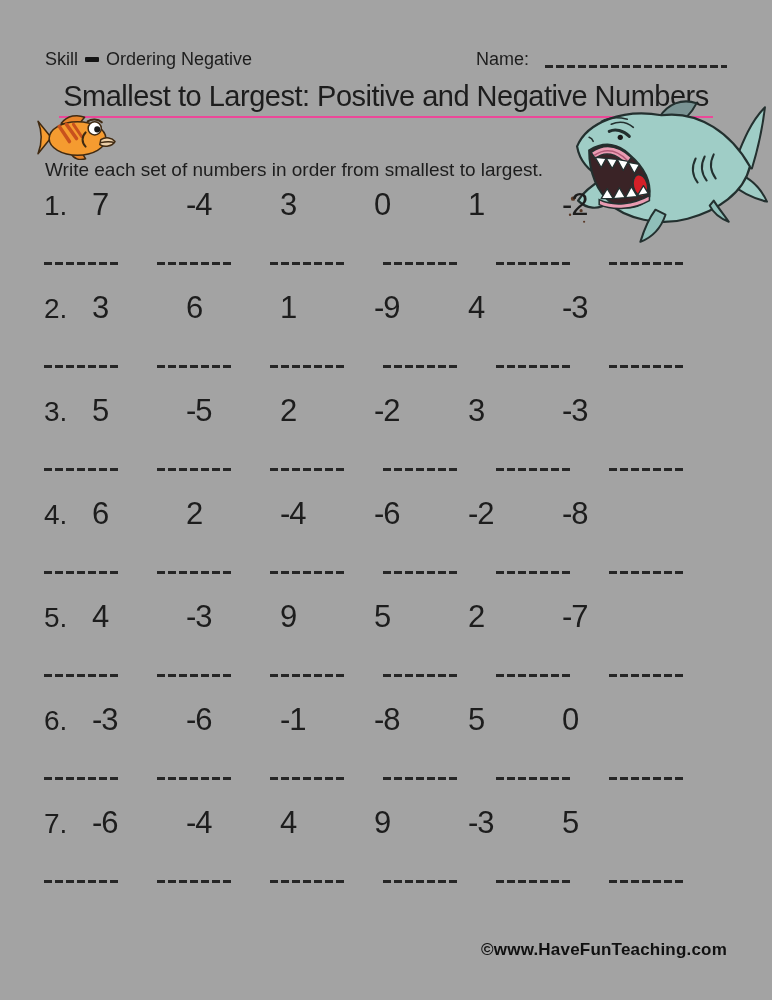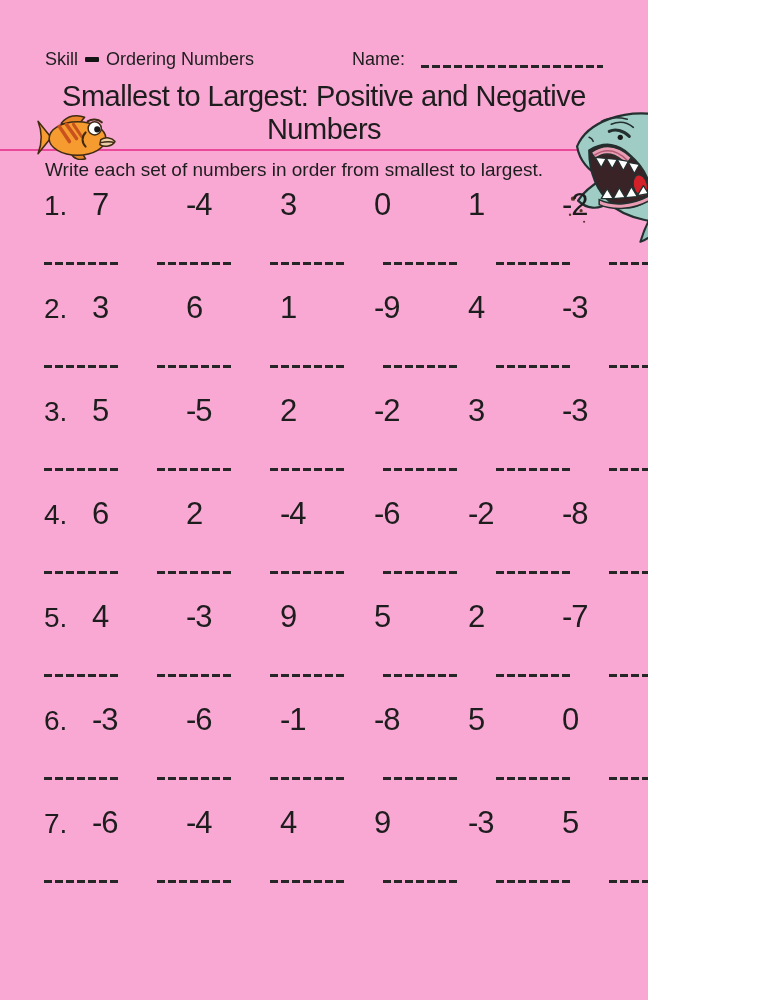--- a/index.html
+++ b/index.html
@@ -1,17 +1,17 @@
 <!DOCTYPE html>
 <html><head>
 <meta charset="utf-8">
 <style>
   html,body{margin:0;padding:0;background:#ffffff;}
   .sheet{
-    position:relative;width:648px;height:1000px;background:#f9a8d4;overflow:hidden;
+    position:relative;width:772px;height:1000px;background:#a3a3a3;overflow:hidden;
     font-family:"Liberation Sans", sans-serif;color:#1d1d1d;
   }
   
   .header{position:absolute;top:49px;left:45px;right:45px;display:flex;justify-content:space-between;align-items:flex-end;font-size:18px;}
   .skill-group{display:flex;align-items:center;gap:7px;}
   .skill-dash{display:inline-block;width:14px;height:5px;background:#141414;border-radius:1px;}
   .name-group{display:flex;align-items:flex-end;gap:16px;}
   .dashed-line{display:inline-block;height:3px;background:repeating-linear-gradient(90deg,#262626 0 8px,transparent 8px 11px);}
   .name-line{width:182px;margin-bottom:2px;}
   
@@ -36,21 +36,21 @@
 </style>
 </head>
 <body>
 
 <div class="sheet">
 
   <div class="header">
     <div class="skill-group">
       <span>Skill</span>
       <span class="skill-dash"></span>
-      <span>Ordering Numbers</span>
+      <span>Ordering Negative</span>
     </div>
     <div class="name-group">
       <span>Name:</span>
       <span class="dashed-line name-line"></span>
     </div>
   </div>
 
   <div class="title-row">
     <span class="title">Smallest to Largest: Positive and Negative Numbers</span>
   </div>
@@ -248,14 +248,15 @@
           <span class="blank"></span>
           <span class="blank"></span>
           <span class="blank"></span>
           <span class="blank"></span>
           <span class="blank"></span>
       </div>
     </div>
 
   </div>
 
+  <div class="footer">©www.HaveFunTeaching.com</div>
 
 </div>
 
 </body></html>

